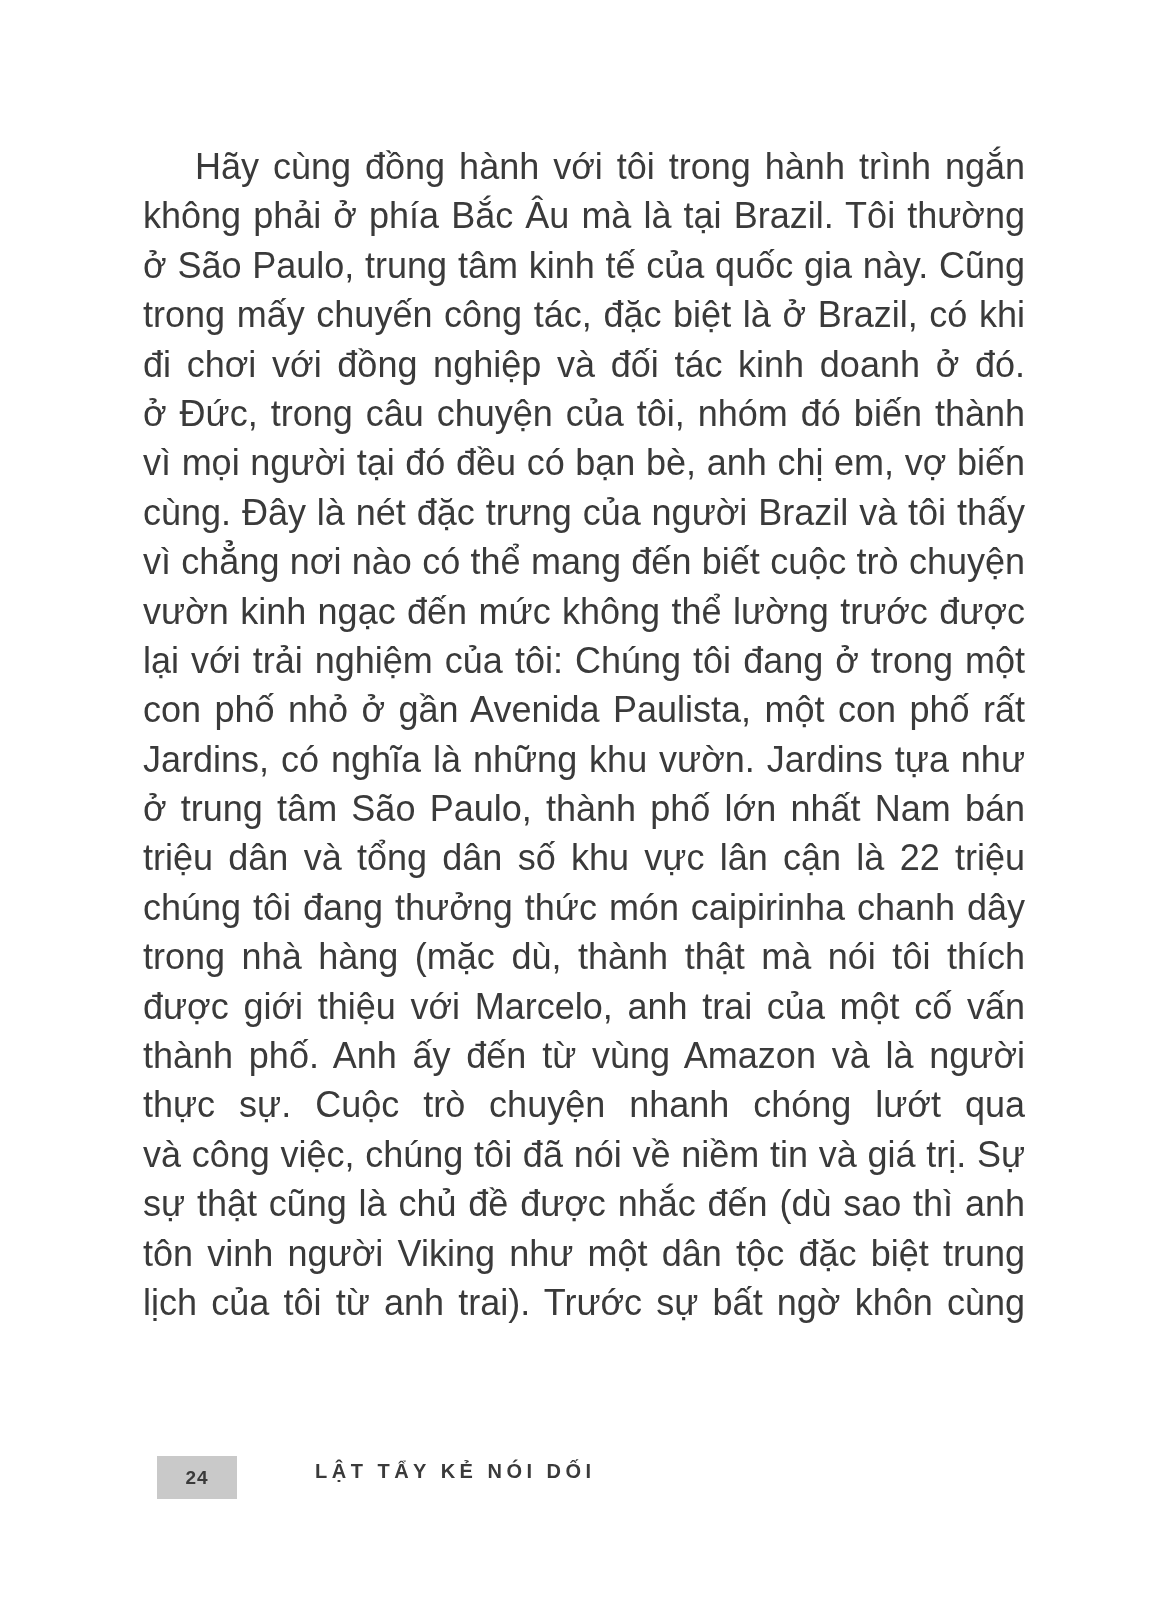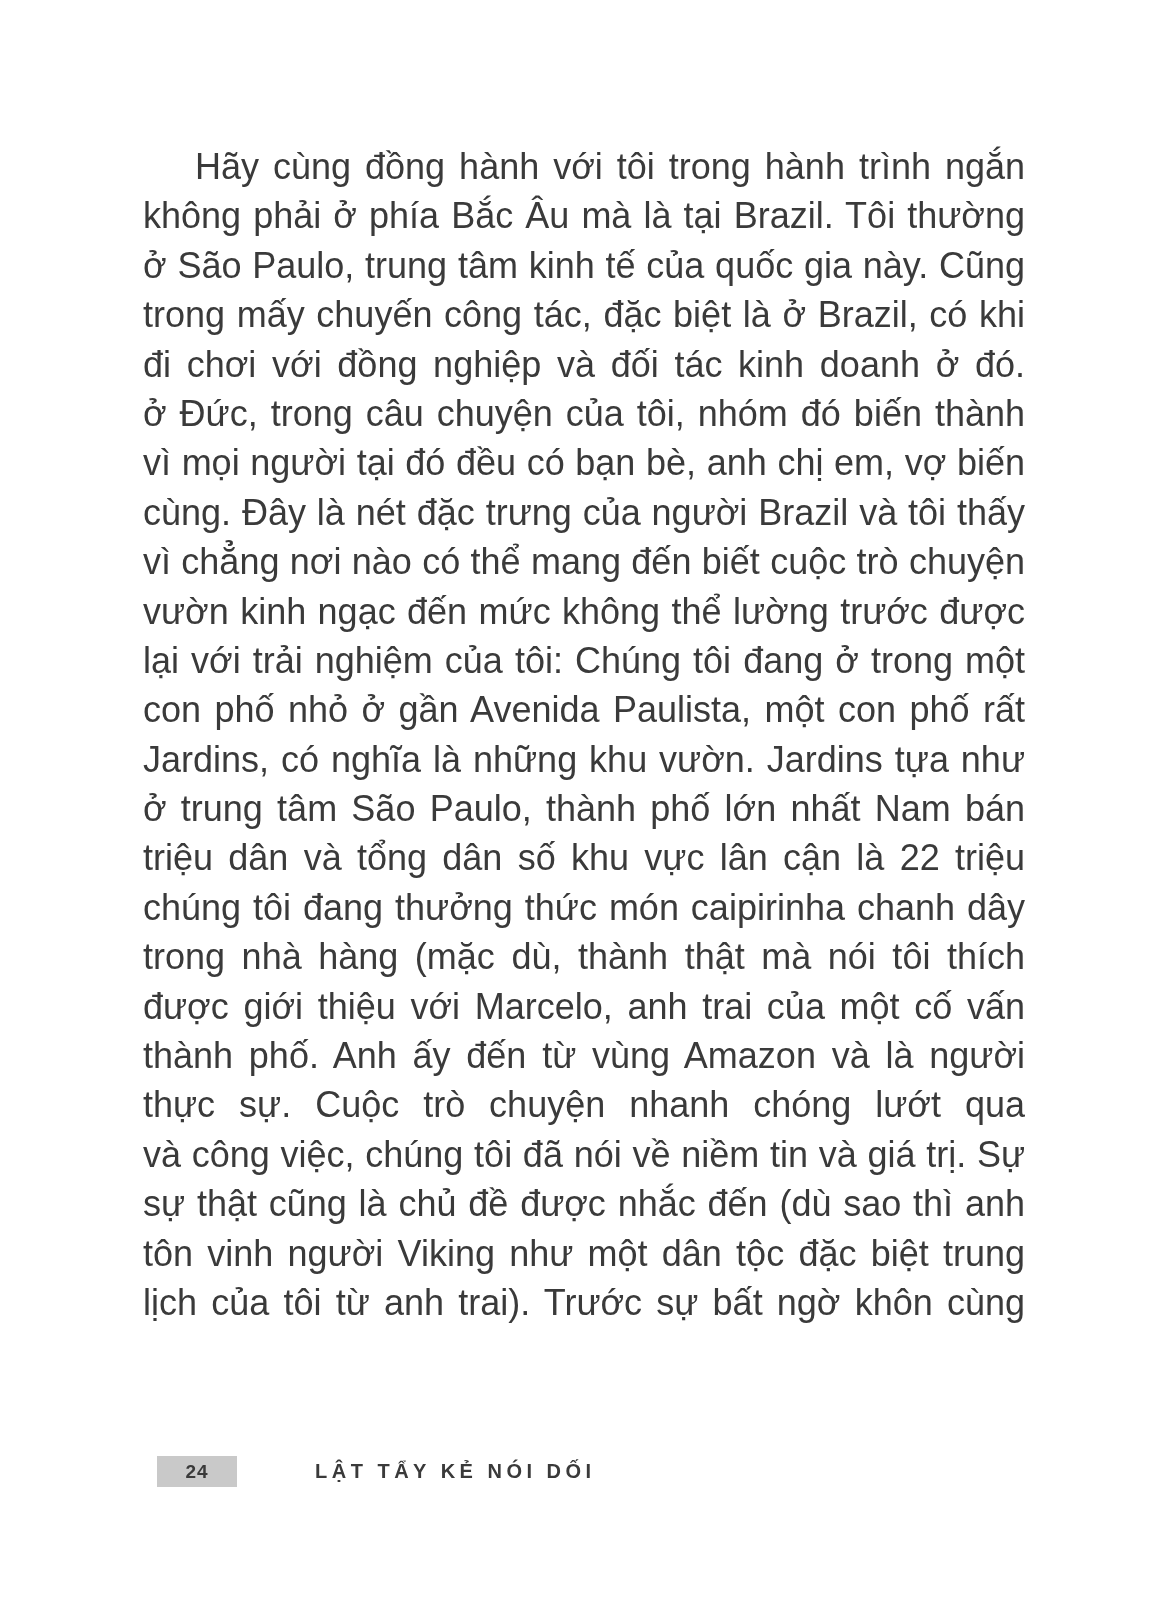--- a/index.html
+++ b/index.html
@@ -39,21 +39,21 @@
     left: 0;
     top: 1456px;
     width: 1166px;
     height: 31px;
   }
   .pagenum-box {
     position: absolute;
     left: 157px;
     top: 0;
     width: 80px;
-    height: 31px;
+    height: 43px;
     background: var(--footerBox, #c9c9c9);
     display: flex;
     align-items: center;
     justify-content: center;
     color: var(--text, #3a3a3a);
     font-size: 19px;
     font-weight: 600;
     letter-spacing: 1px;
   }
   .running-title {

